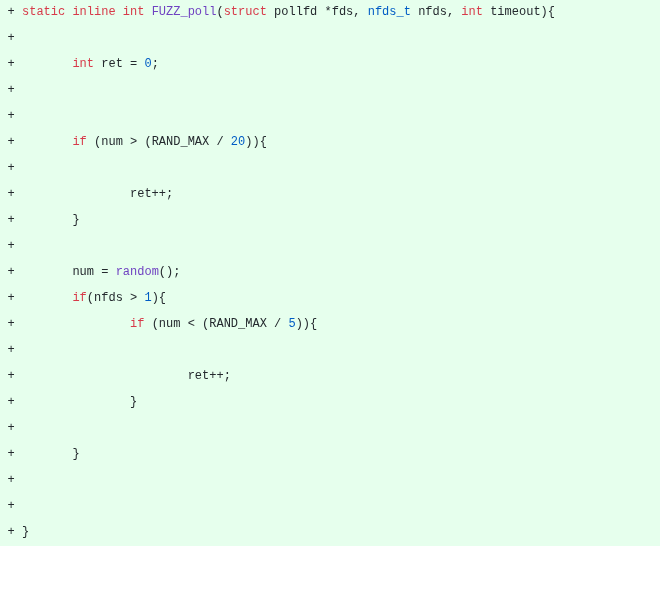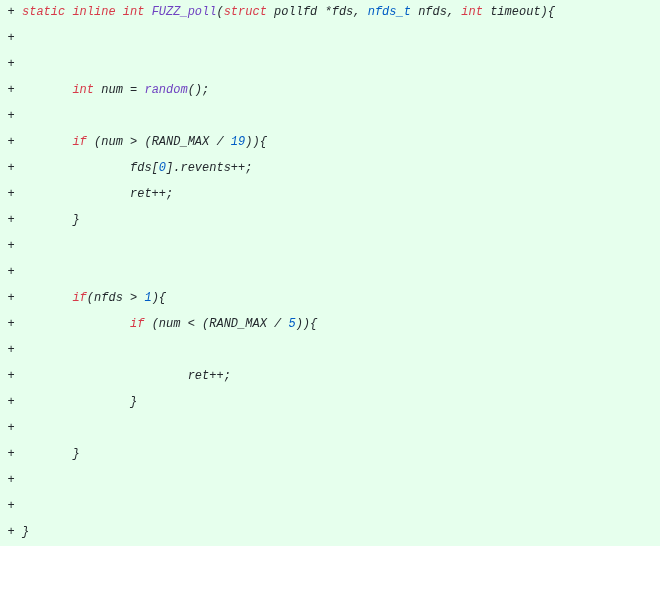--- a/index.html
+++ b/index.html
@@ -25,21 +25,20 @@
     color: #24292e;
     width: 22px;
     text-align: center;
     flex-shrink: 0;
     user-select: none;
   }
   .code {
     white-space: pre;
     color: #24292e;
     flex: 1;
-    font-style: italic;
   }
   
   .kw  { color: #d73a49; } 
   .ty  { color: #005cc5; } 
   .fn  { color: #6f42c1; } 
   .num { color: #005cc5; }
   .pl  { color: #24292e; }
 </style>
 </head>
 <body>
@@ -48,51 +47,51 @@
     <div class="line">
       <span class="gutter">+</span>
       <span class="code"><span class="kw">static </span><span class="kw">inline </span><span class="kw">int </span><span class="fn">FUZZ_poll</span><span class="pl">(</span><span class="kw">struct</span><span class="pl"> pollfd *fds, </span><span class="ty">nfds_t</span><span class="pl"> nfds, </span><span class="kw">int</span><span class="pl"> timeout){</span></span>
     </div>
     <div class="line">
       <span class="gutter">+</span>
       <span class="code">&nbsp;</span>
     </div>
     <div class="line">
       <span class="gutter">+</span>
+      <span class="code"><span class="pl">       </span><span class="kw">int</span><span class="pl"> ret = </span><span class="num">0</span><span class="pl">;</span></span>
     </div>
     <div class="line">
       <span class="gutter">+</span>
-      <span class="code"><span class="pl">       </span><span class="kw">int</span><span class="pl"> num = </span><span class="fn">random</span><span class="pl">();</span></span>
     </div>
     <div class="line">
       <span class="gutter">+</span>
       <span class="code">&nbsp;</span>
     </div>
     <div class="line">
       <span class="gutter">+</span>
-      <span class="code"><span class="pl">       </span><span class="kw">if</span><span class="pl"> (num &gt; (RAND_MAX / </span><span class="num">19</span><span class="pl">)){</span></span>
+      <span class="code"><span class="pl">       </span><span class="kw">if</span><span class="pl"> (num &gt; (RAND_MAX / </span><span class="num">20</span><span class="pl">)){</span></span>
     </div>
     <div class="line">
       <span class="gutter">+</span>
-      <span class="code"><span class="pl">               fds[</span><span class="num">0</span><span class="pl">].revents++;</span></span>
     </div>
     <div class="line">
       <span class="gutter">+</span>
       <span class="code"><span class="pl">               ret++;</span></span>
     </div>
     <div class="line">
       <span class="gutter">+</span>
       <span class="code"><span class="pl">       }</span></span>
     </div>
     <div class="line">
       <span class="gutter">+</span>
       <span class="code">&nbsp;</span>
     </div>
     <div class="line">
       <span class="gutter">+</span>
+      <span class="code"><span class="pl">       num = </span><span class="fn">random</span><span class="pl">();</span></span>
     </div>
     <div class="line">
       <span class="gutter">+</span>
       <span class="code"><span class="pl">       </span><span class="kw">if</span><span class="pl">(nfds &gt; </span><span class="num">1</span><span class="pl">){</span></span>
     </div>
     <div class="line">
       <span class="gutter">+</span>
       <span class="code"><span class="pl">               </span><span class="kw">if</span><span class="pl"> (num &lt; (RAND_MAX / </span><span class="num">5</span><span class="pl">)){</span></span>
     </div>
     <div class="line">

